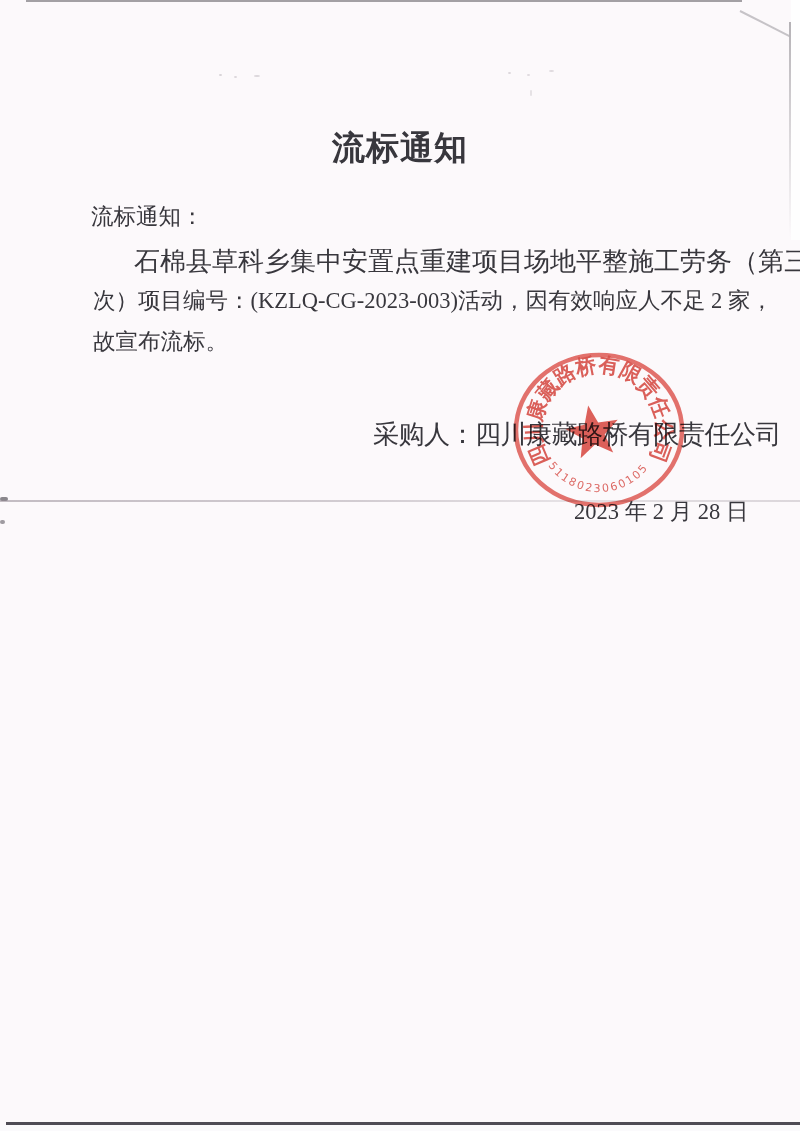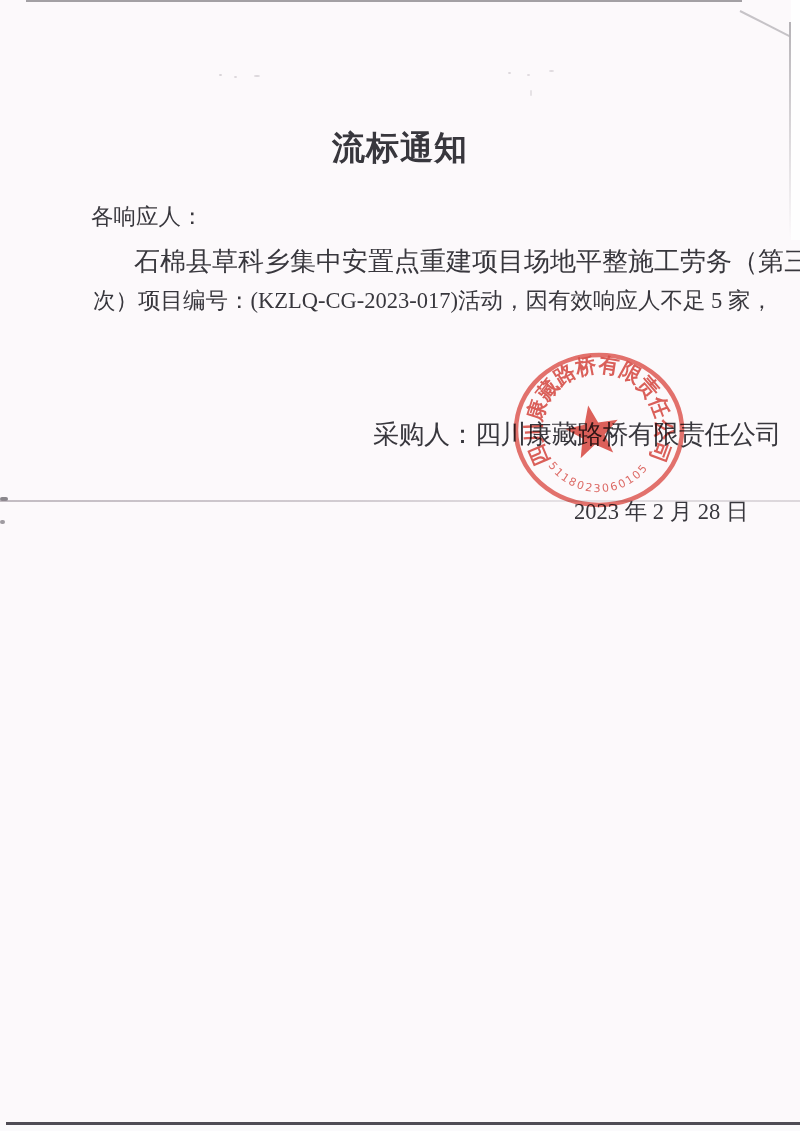--- a/index.html
+++ b/index.html
@@ -63,24 +63,25 @@
   <div class="speck sp3"></div>
   <div class="speck sp4"></div>
   <div class="speck sp5"></div>
   <div class="speck sp6"></div>
   <div class="speck sp7"></div>
   <div class="speck edge-speck1"></div>
   <div class="speck edge-speck2"></div>
 
   <h1 class="abs title">流标通知</h1>
 
-  <div class="abs salutation">各响应人：</div>
+  <div class="abs salutation">流标通知：</div>
 
   <div class="abs body-1">石棉县草科乡集中安置点重建项目场地平整施工劳务（第三</div>
-  <div class="abs body-2">次）项目编号：(KZLQ-CG-2023-017)活动，因有效响应人不足 5 家，</div>
+  <div class="abs body-2">次）项目编号：(KZLQ-CG-2023-003)活动，因有效响应人不足 2 家，</div>
+  <div class="abs body-3">故宣布流标。</div>
 
   <div class="abs purchaser">采购人：四川康藏路桥有限责任公司</div>
 
   <div class="abs fold-line"></div>
 
   <div class="abs dateline">2023 年 2 月 28 日</div>
 
   <svg class="seal" width="200" height="172" viewBox="505 345 200 172">
     <defs>
       <path id="sealTopArc" d="M550.4,461.6 A58,58 0 1 1 647.6,461.6" fill="none"></path>

